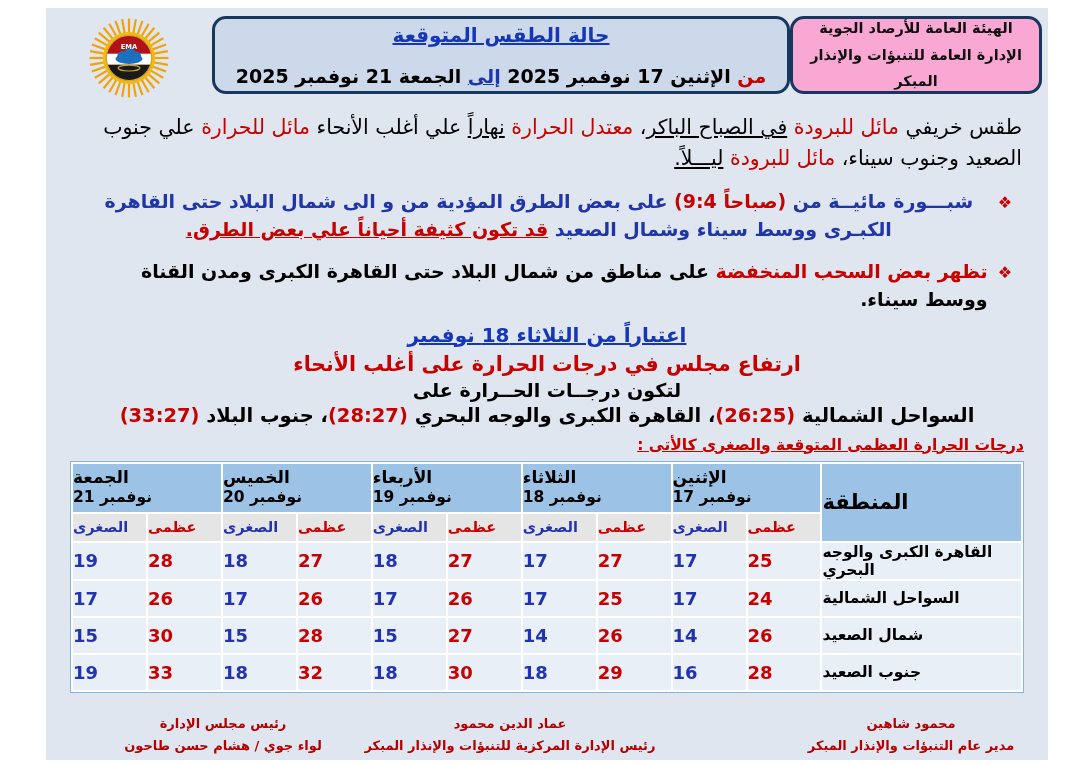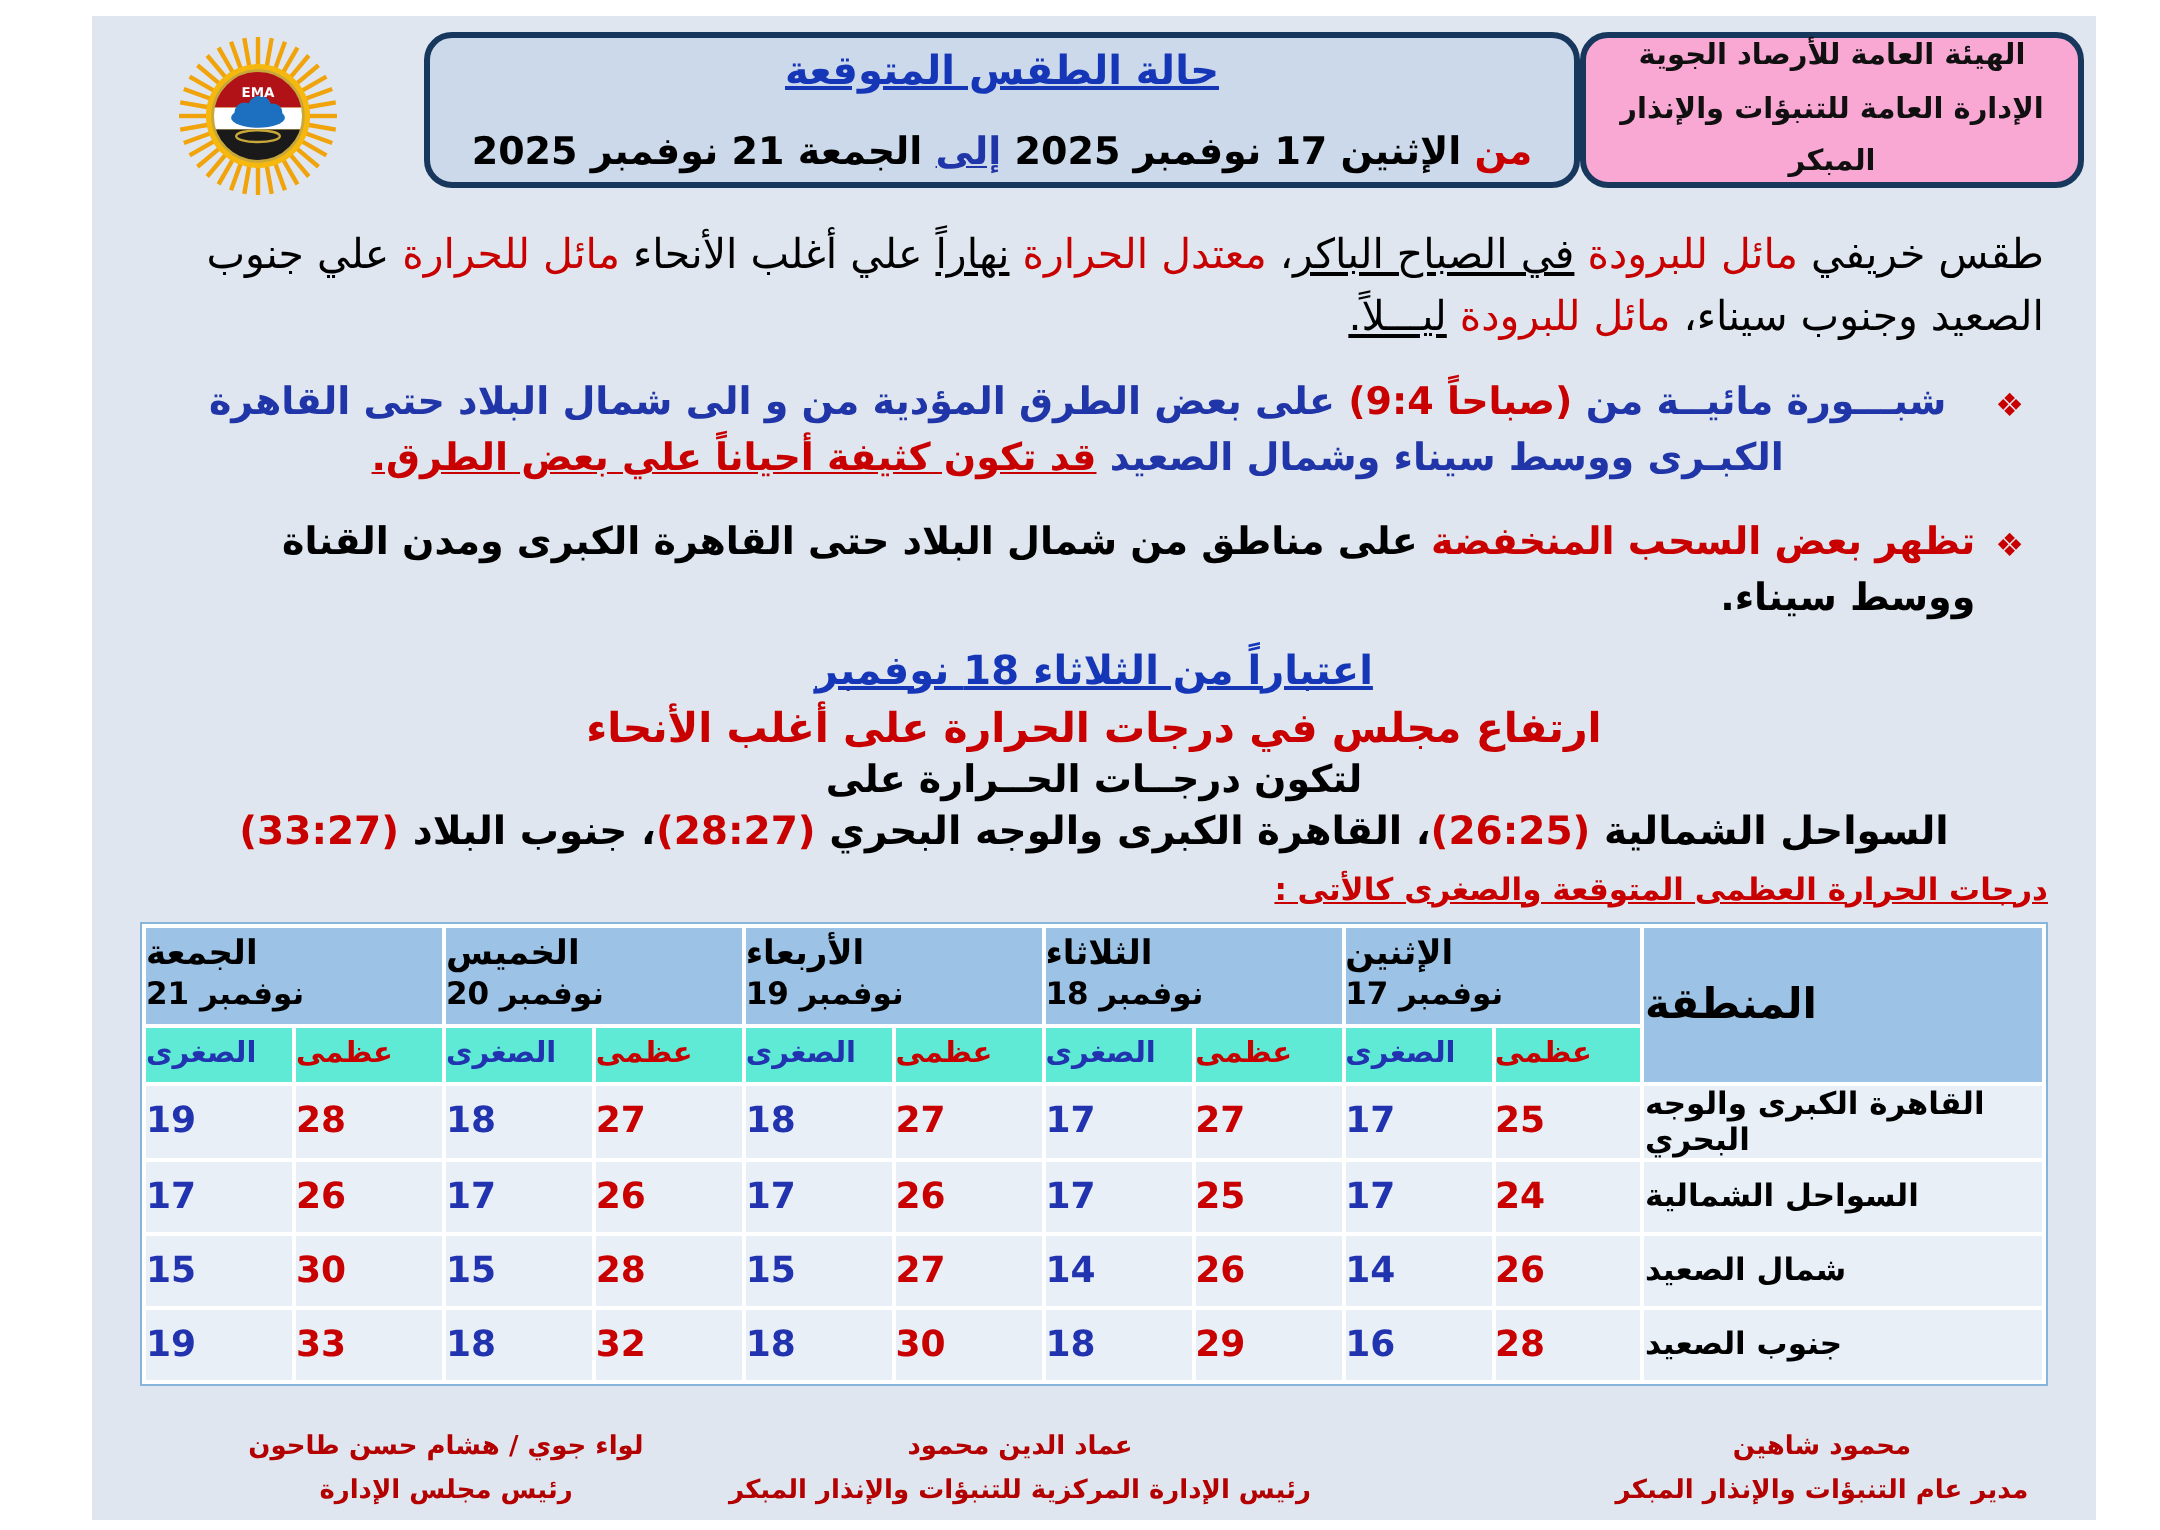--- a/index.html
+++ b/index.html
@@ -59,21 +59,21 @@
     background:#ffffff;border:1px solid #86b4da;width:954px;table-layout:fixed;
   }
   table.temps col.region{width:196px;}
   table.temps col.t{width:72px;}
   table.temps th,table.temps td{padding:0;text-align:left;vertical-align:middle;}
   .h1{background:#9cc2e6;font-weight:bold;color:#000;}
   .region-h{font-size:21px;}
   .day-h{height:48px;}
   .day-name{font-size:17px;line-height:1.25;}
   .day-date{font-size:15.5px;line-height:1.25;}
-  .h2{background:#5eead4;font-size:14.5px;font-weight:bold;height:27px;}
+  .h2{background:#e5e5e5;font-size:14.5px;font-weight:bold;height:27px;}
   .h2.max{color:#c80000;}
   .h2.min{color:#2233b0;}
   .region-cell{background:#e9eff7;font-size:15.5px;font-weight:bold;color:#000;height:35px;}
   td.tmax{background:#e9eff7;color:#c80000;font-size:18px;font-weight:bold;}
   td.tmin{background:#e9eff7;color:#2233b0;font-size:18px;font-weight:bold;}
   
   .footer{position:relative;height:62px;margin-top:14px;font-weight:bold;color:#b30000;
           font-size:13px;text-align:center;line-height:1.75;}
   .sig-right{position:absolute;right:12px;top:6px;width:250px;}
   .sig-center{position:absolute;right:378px;top:6px;width:320px;}
@@ -294,18 +294,18 @@
   <div class="footer">
     <div class="sig-right">
       <div>محمود شاهين</div>
       <div>مدير عام التنبؤات والإنذار المبكر</div>
     </div>
     <div class="sig-center">
       <div>عماد الدين محمود</div>
       <div>رئيس الإدارة المركزية للتنبؤات والإنذار المبكر</div>
     </div>
     <div class="sig-left">
+      <div>رئيس مجلس الإدارة</div>
       <div>لواء جوي / هشام حسن طاحون</div>
-      <div>رئيس مجلس الإدارة</div>
     </div>
   </div>
 
 </div>
 
 </body></html>

